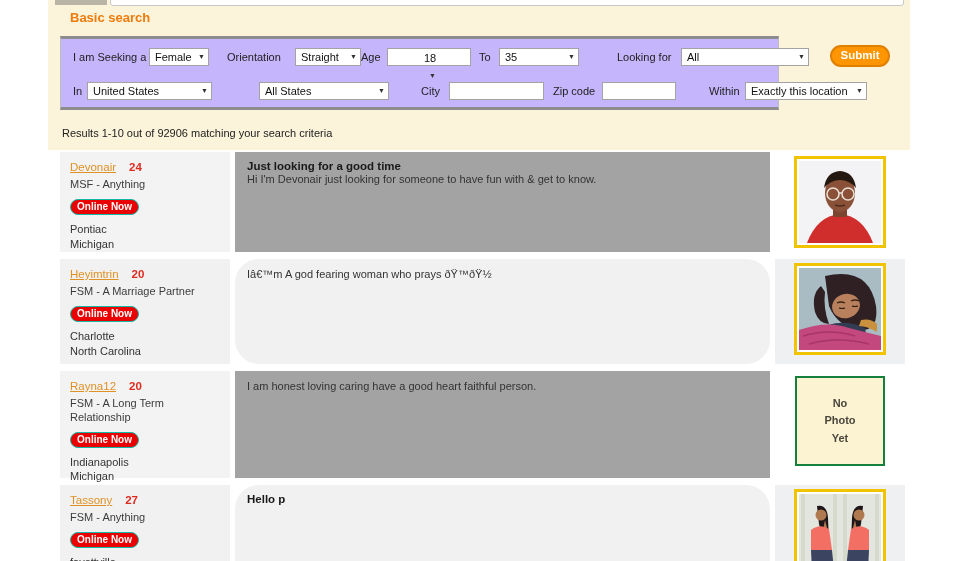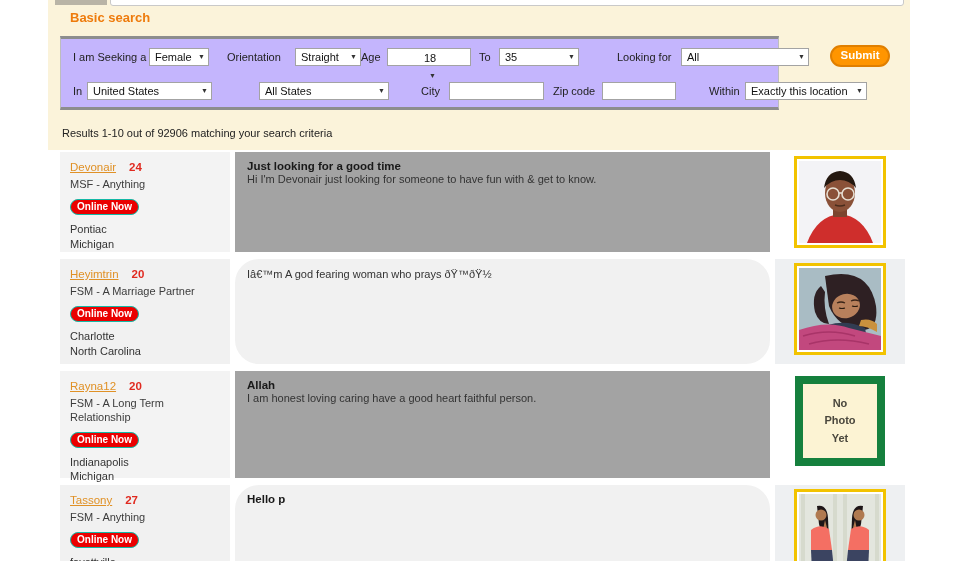--- a/index.html
+++ b/index.html
@@ -56,21 +56,21 @@
   }
   .loc { margin-top:7px; font-size:11px; color:#333; line-height:1.35; }
   .headline { font-weight:bold; font-size:11.5px; color:#191919; }
   .desc { font-size:11px; color:#333; margin-top:1px; }
   .pbox {
     width:92px; height:92px; border:3px solid #f2c300; background:#fff;
     padding:2px; margin:4px auto 0; cursor:pointer;
   }
   .pbox svg { display:block; width:82px; height:82px; }
   .nophoto {
-    width:90px; height:90px; border:8px solid #15803d; background:#fcf3d3;
+    width:90px; height:90px; border:2px solid #15803d; background:#fcf3d3;
     margin:5px auto 0; display:flex; align-items:center; justify-content:center;
     text-align:center; font-size:11px; font-weight:bold; color:#4a473d;
     line-height:1.55; white-space:pre-line; cursor:pointer;
   }
 </style>
 </head>
 <body>
 
 <div class="cream-band"></div>
 <div class="tab-sliver-gray"></div>
@@ -208,21 +208,20 @@
         <span class="age">20</span>
       </div>
       <div class="seeking">FSM - A Long Term Relationship</div>
       <div><span class="badge">Online Now</span></div>
       <div class="loc">
         <div>Indianapolis</div>
         <div>Michigan</div>
       </div>
     </div>
     <div class="col-mid">
-      <div class="headline">Allah</div>
       <div class="desc">I am honest loving caring have a good heart faithful person.</div>
     </div>
     <div class="col-photo">
       <div class="nophoto">No
 Photo
 Yet</div>
     </div>
   </div>
 
   <div class="row row-4 even">

